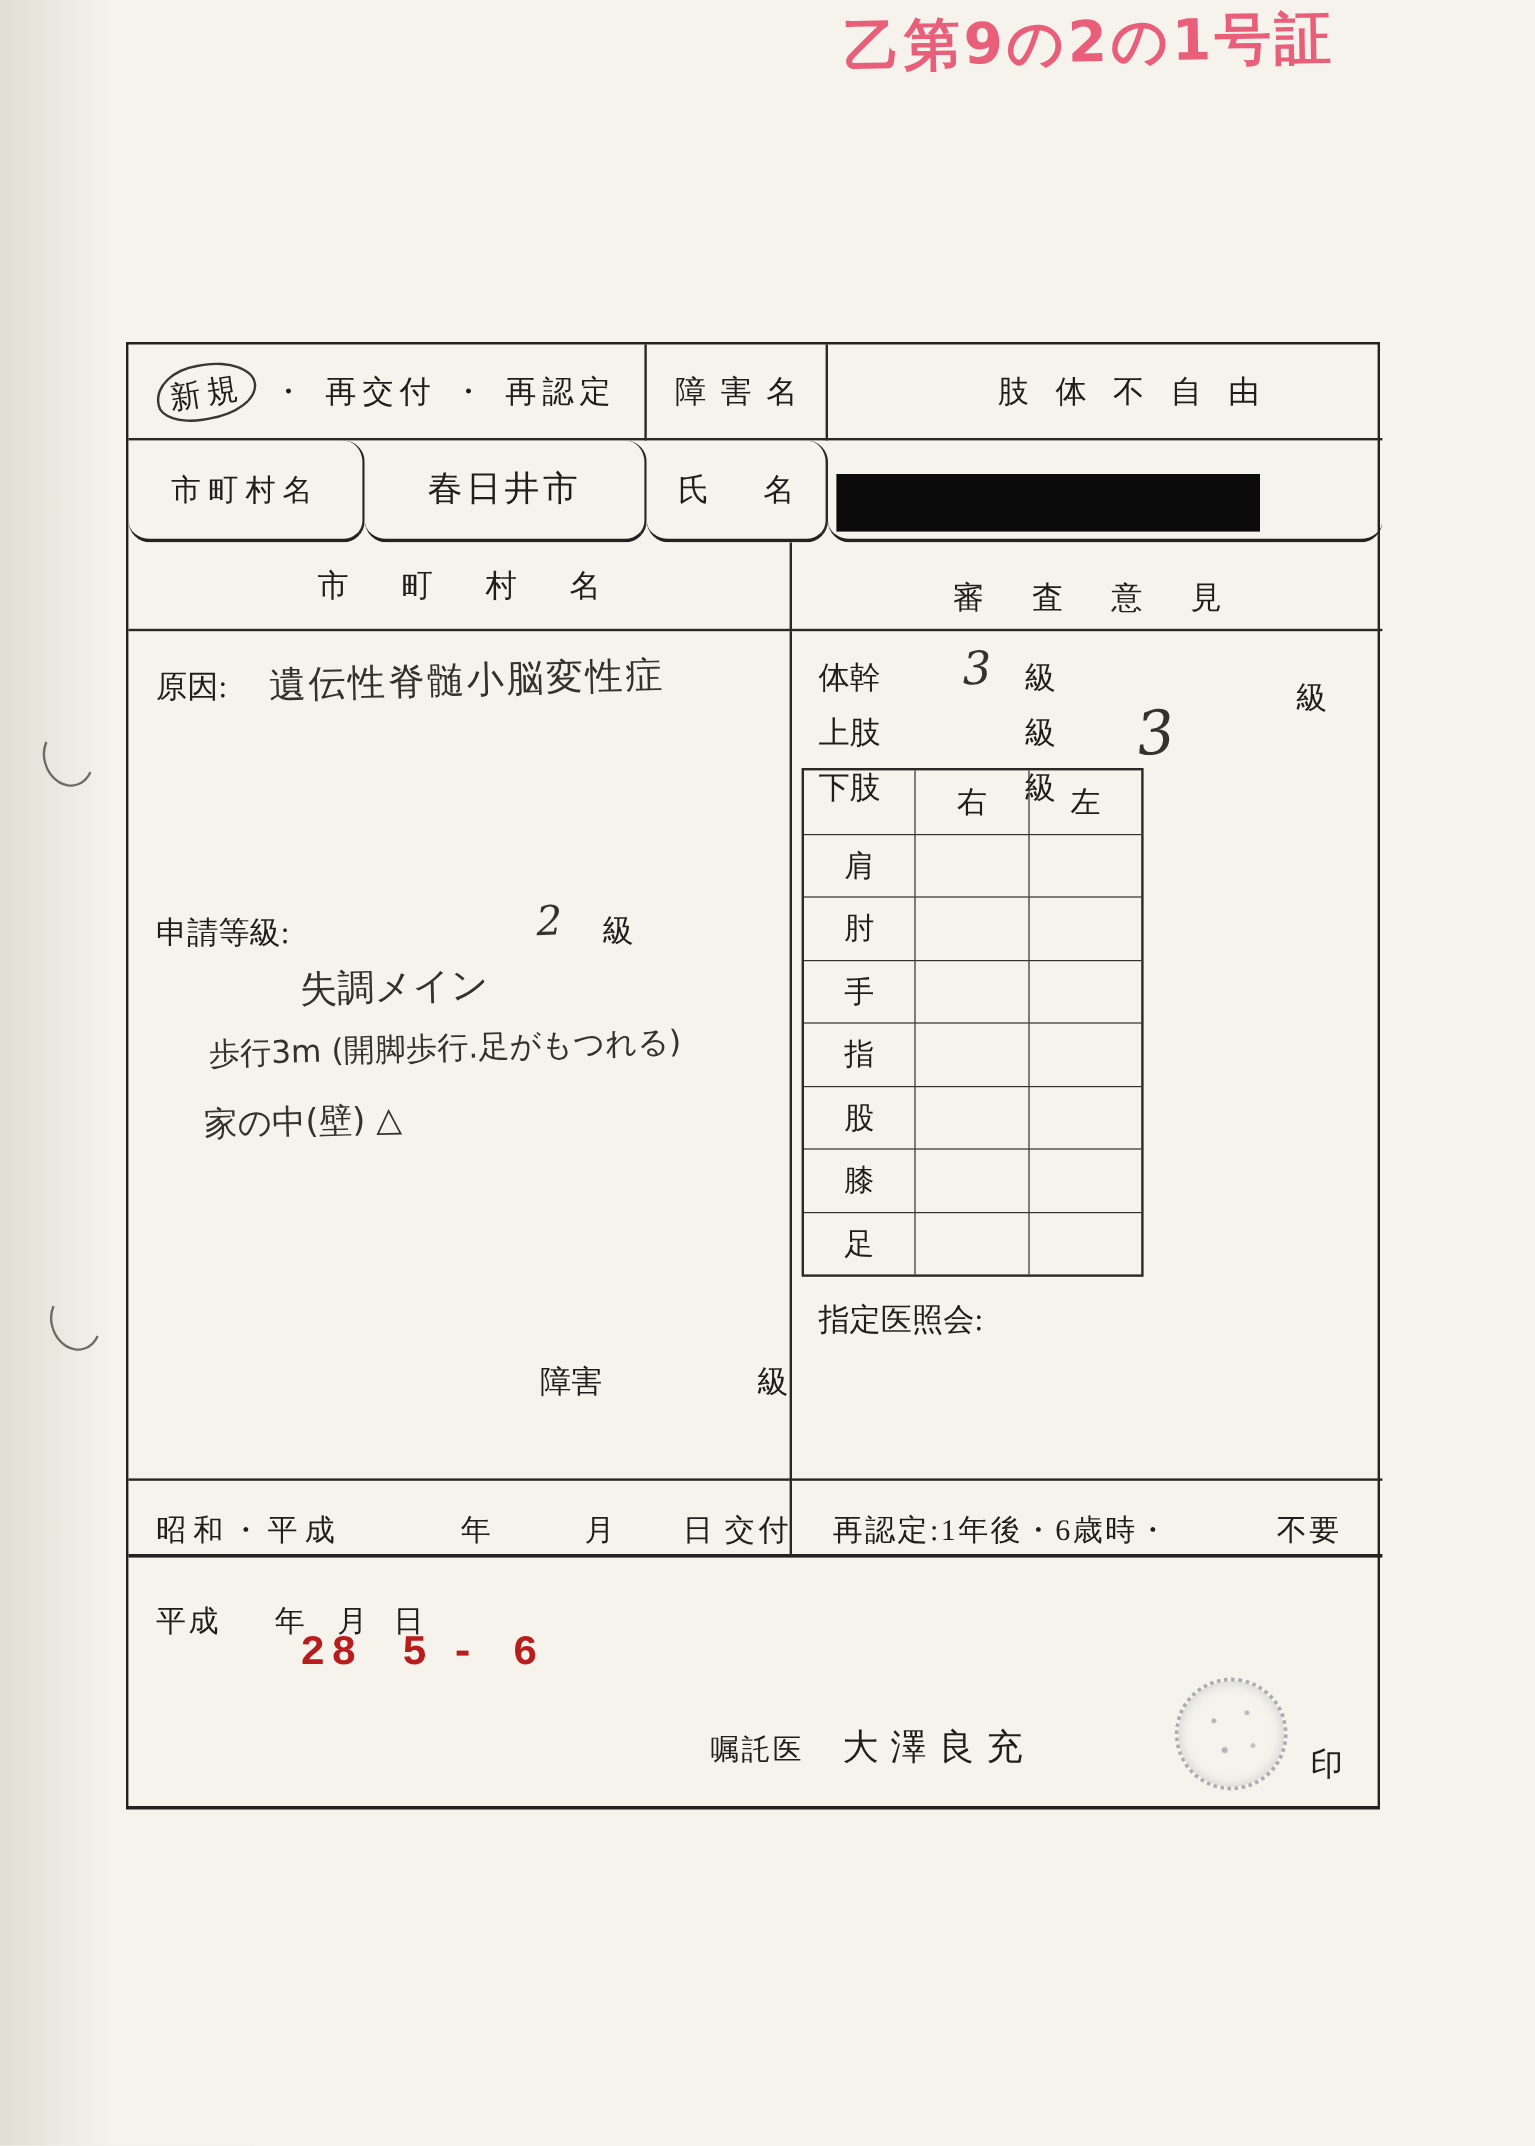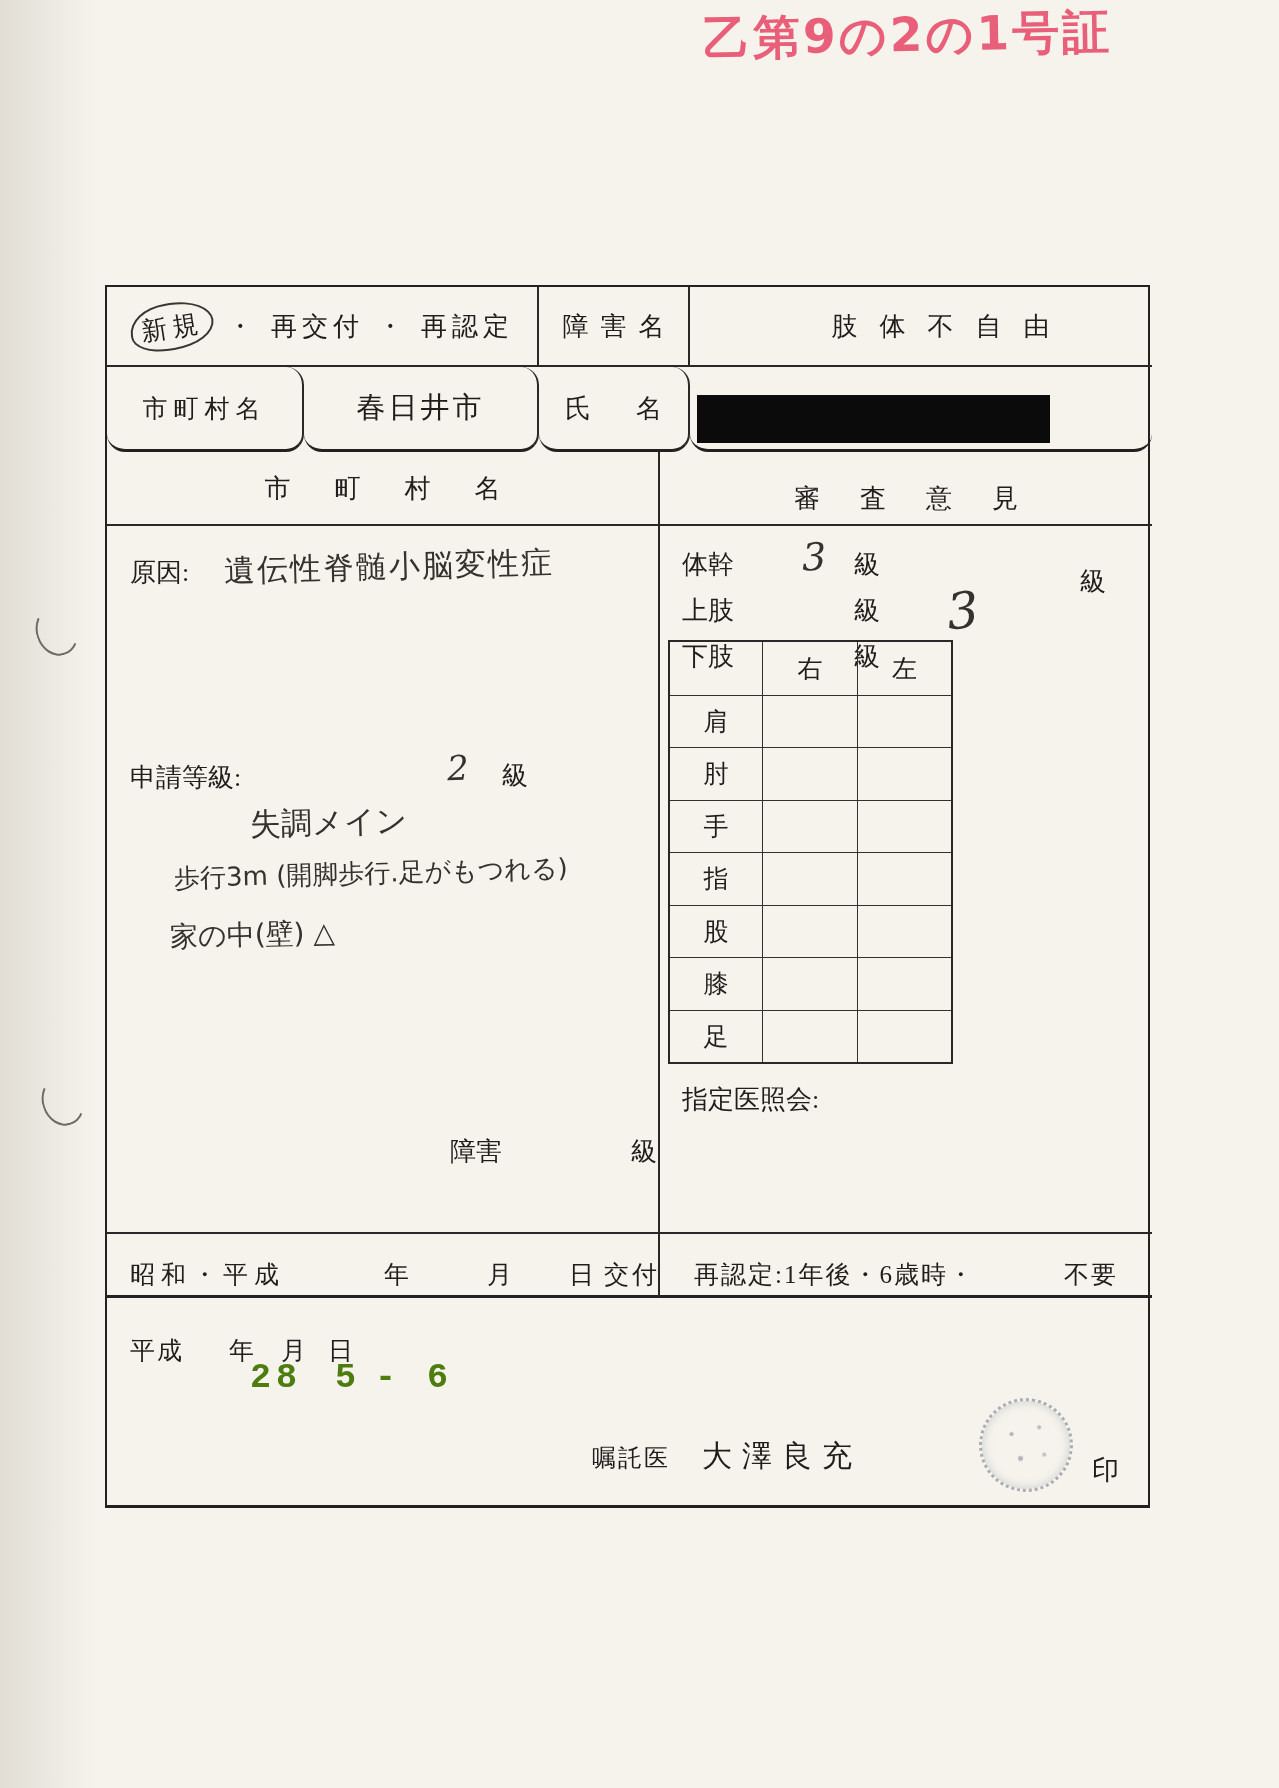--- a/index.html
+++ b/index.html
@@ -79,21 +79,21 @@
   .it-cell {
     border-left:1.5px solid #33312e; border-top:1.5px solid #33312e;
     display:flex; align-items:center; justify-content:center;
     font-size:25px;
   }
   .it-cell:nth-child(-n+3) { border-top:none; }
   .it-cell:nth-child(3n+1) { border-left:none; }
   .stamp-digit {
     position:absolute;
     font-family:"Liberation Mono","DejaVu Sans Mono",monospace;
-    font-weight:700; font-size:35px; color:#4d7c0f; letter-spacing:5px;
+    font-weight:700; font-size:35px; color:#b91c1c; letter-spacing:5px;
   }
   .seal {
     position:absolute; left:872px; top:86px; width:88px; height:88px;
     border-radius:50%; border:3px dotted rgba(124,131,144,.62);
     box-shadow: inset 0 0 10px rgba(124,131,144,.35);
     background:
       radial-gradient(circle at 32% 40%, rgba(110,118,132,.5) 1.5px, transparent 2.5px),
       radial-gradient(circle at 62% 28%, rgba(110,118,132,.45) 1.5px, transparent 2.5px),
       radial-gradient(circle at 46% 66%, rgba(110,118,132,.5) 2px, transparent 3px),
       radial-gradient(circle at 72% 58%, rgba(110,118,132,.4) 1.5px, transparent 2.5px);

